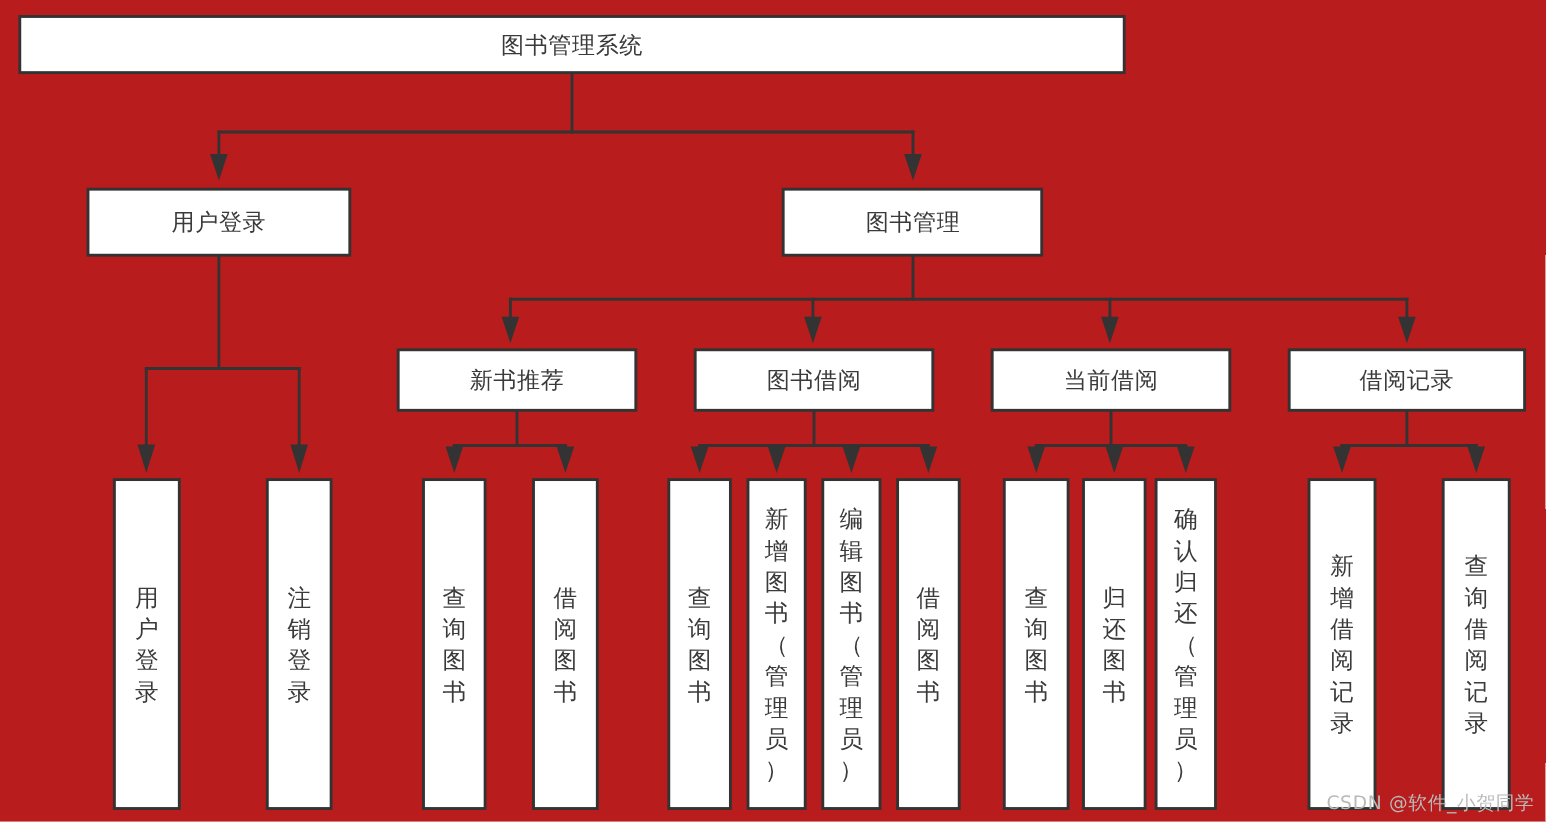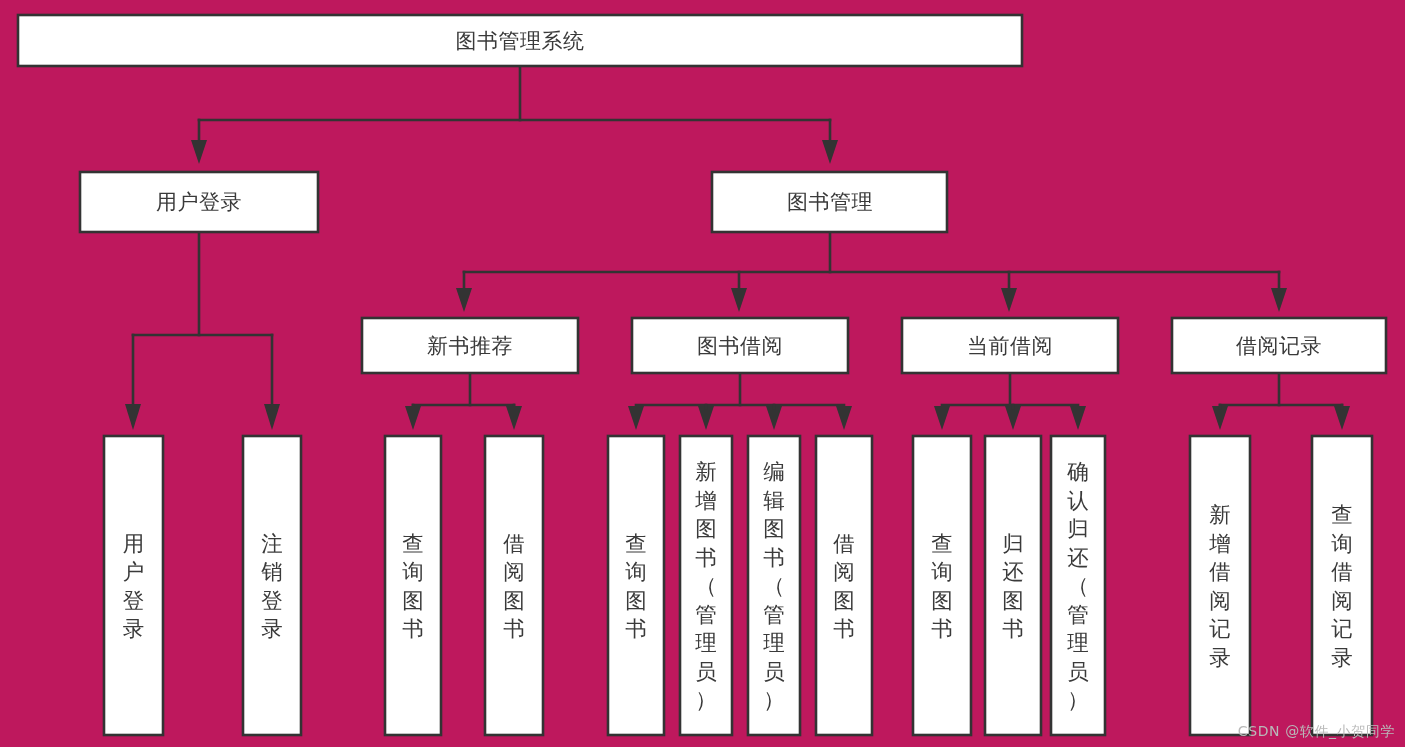--- a/index.html
+++ b/index.html
@@ -8,21 +8,21 @@
     padding: 0;
     background: #ffffff;
   }
   body {
     font-family: "DejaVu Sans", "Liberation Sans", sans-serif;
   }
   #diagram-root {
     position: relative;
     width: 1405px;
     height: 747px;
-    background: #be185d;
+    background: #b91c1c;
     overflow: hidden;
   }
   svg#tree-svg {
     position: absolute;
     left: 0;
     top: 0;
     width: 1405px;
     height: 747px;
     display: block;
   }
@@ -53,21 +53,21 @@
     fill: #3a3a3a;
     font-family: "DejaVu Sans", "Liberation Sans", sans-serif;
     font-size: 21.5px;
     text-anchor: middle;
   }
   .watermark {
     position: absolute;
     right: 10px;
     bottom: 6px;
     font-family: "DejaVu Sans", "Liberation Sans", sans-serif;
-    font-size: 14px;
+    font-size: 17px;
     color: #b9b9b9;
     letter-spacing: 0.6px;
     white-space: nowrap;
     user-select: none;
   }
 </style>
 </head>
 <body>
 
 <div id="diagram-root">

